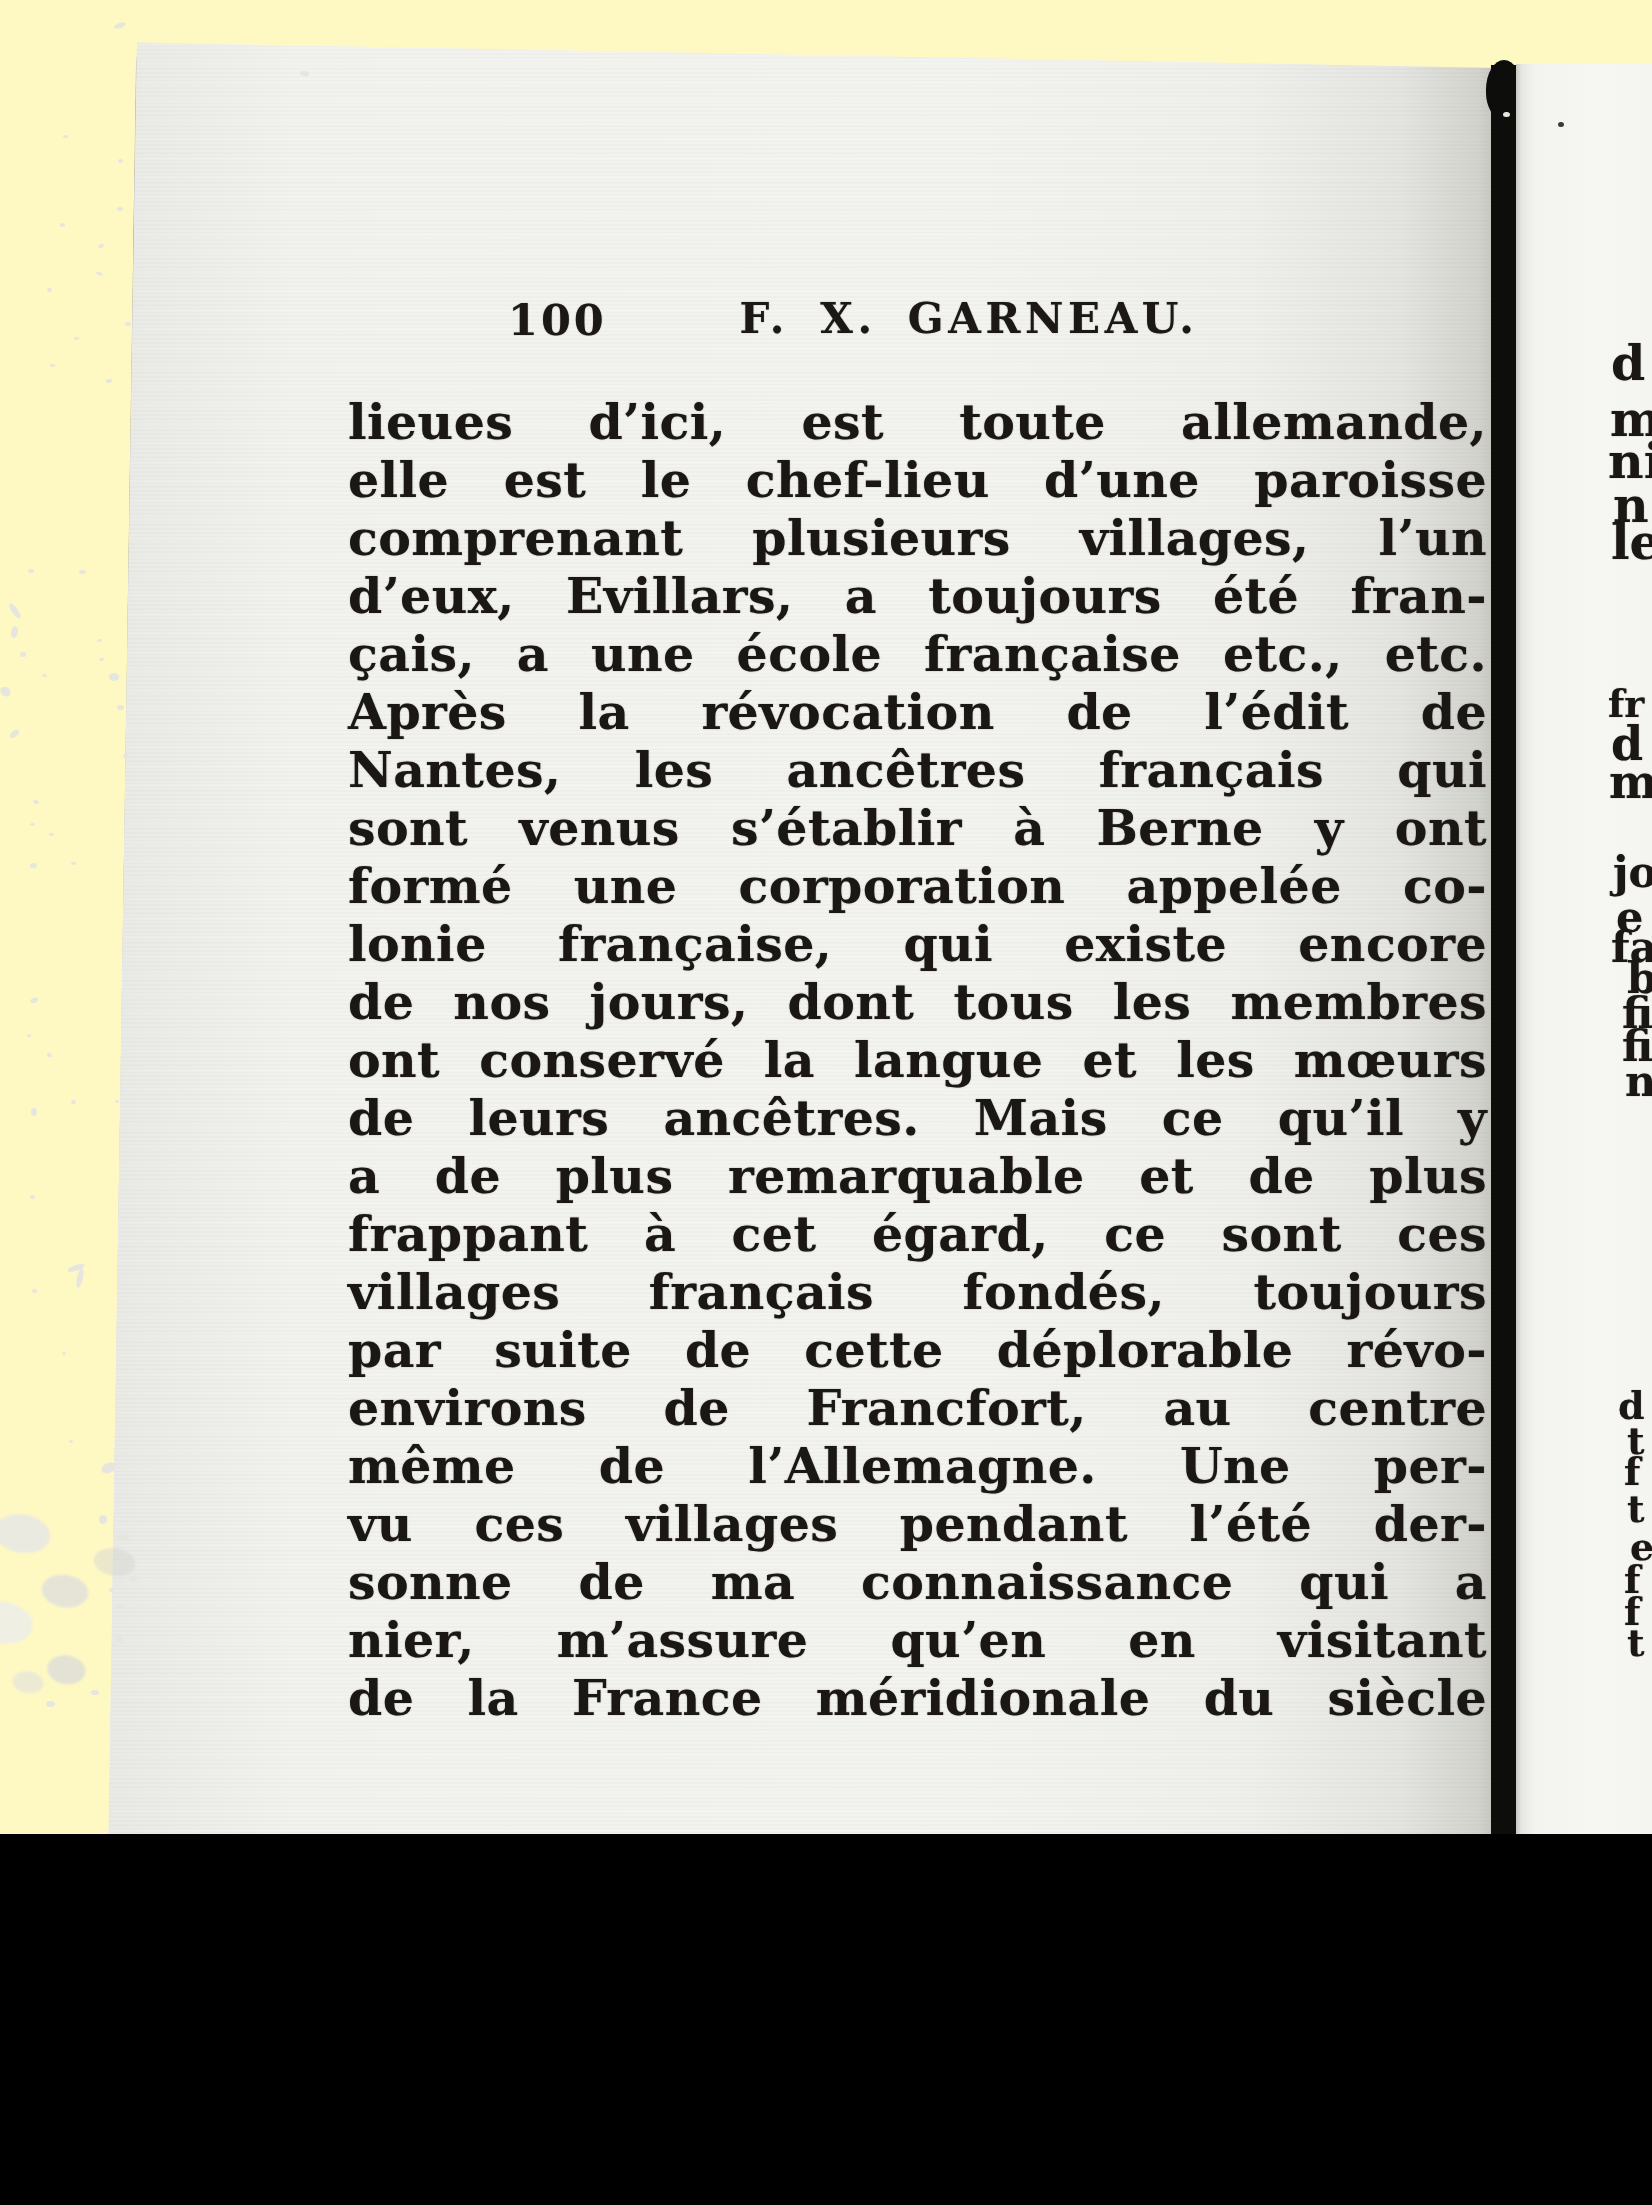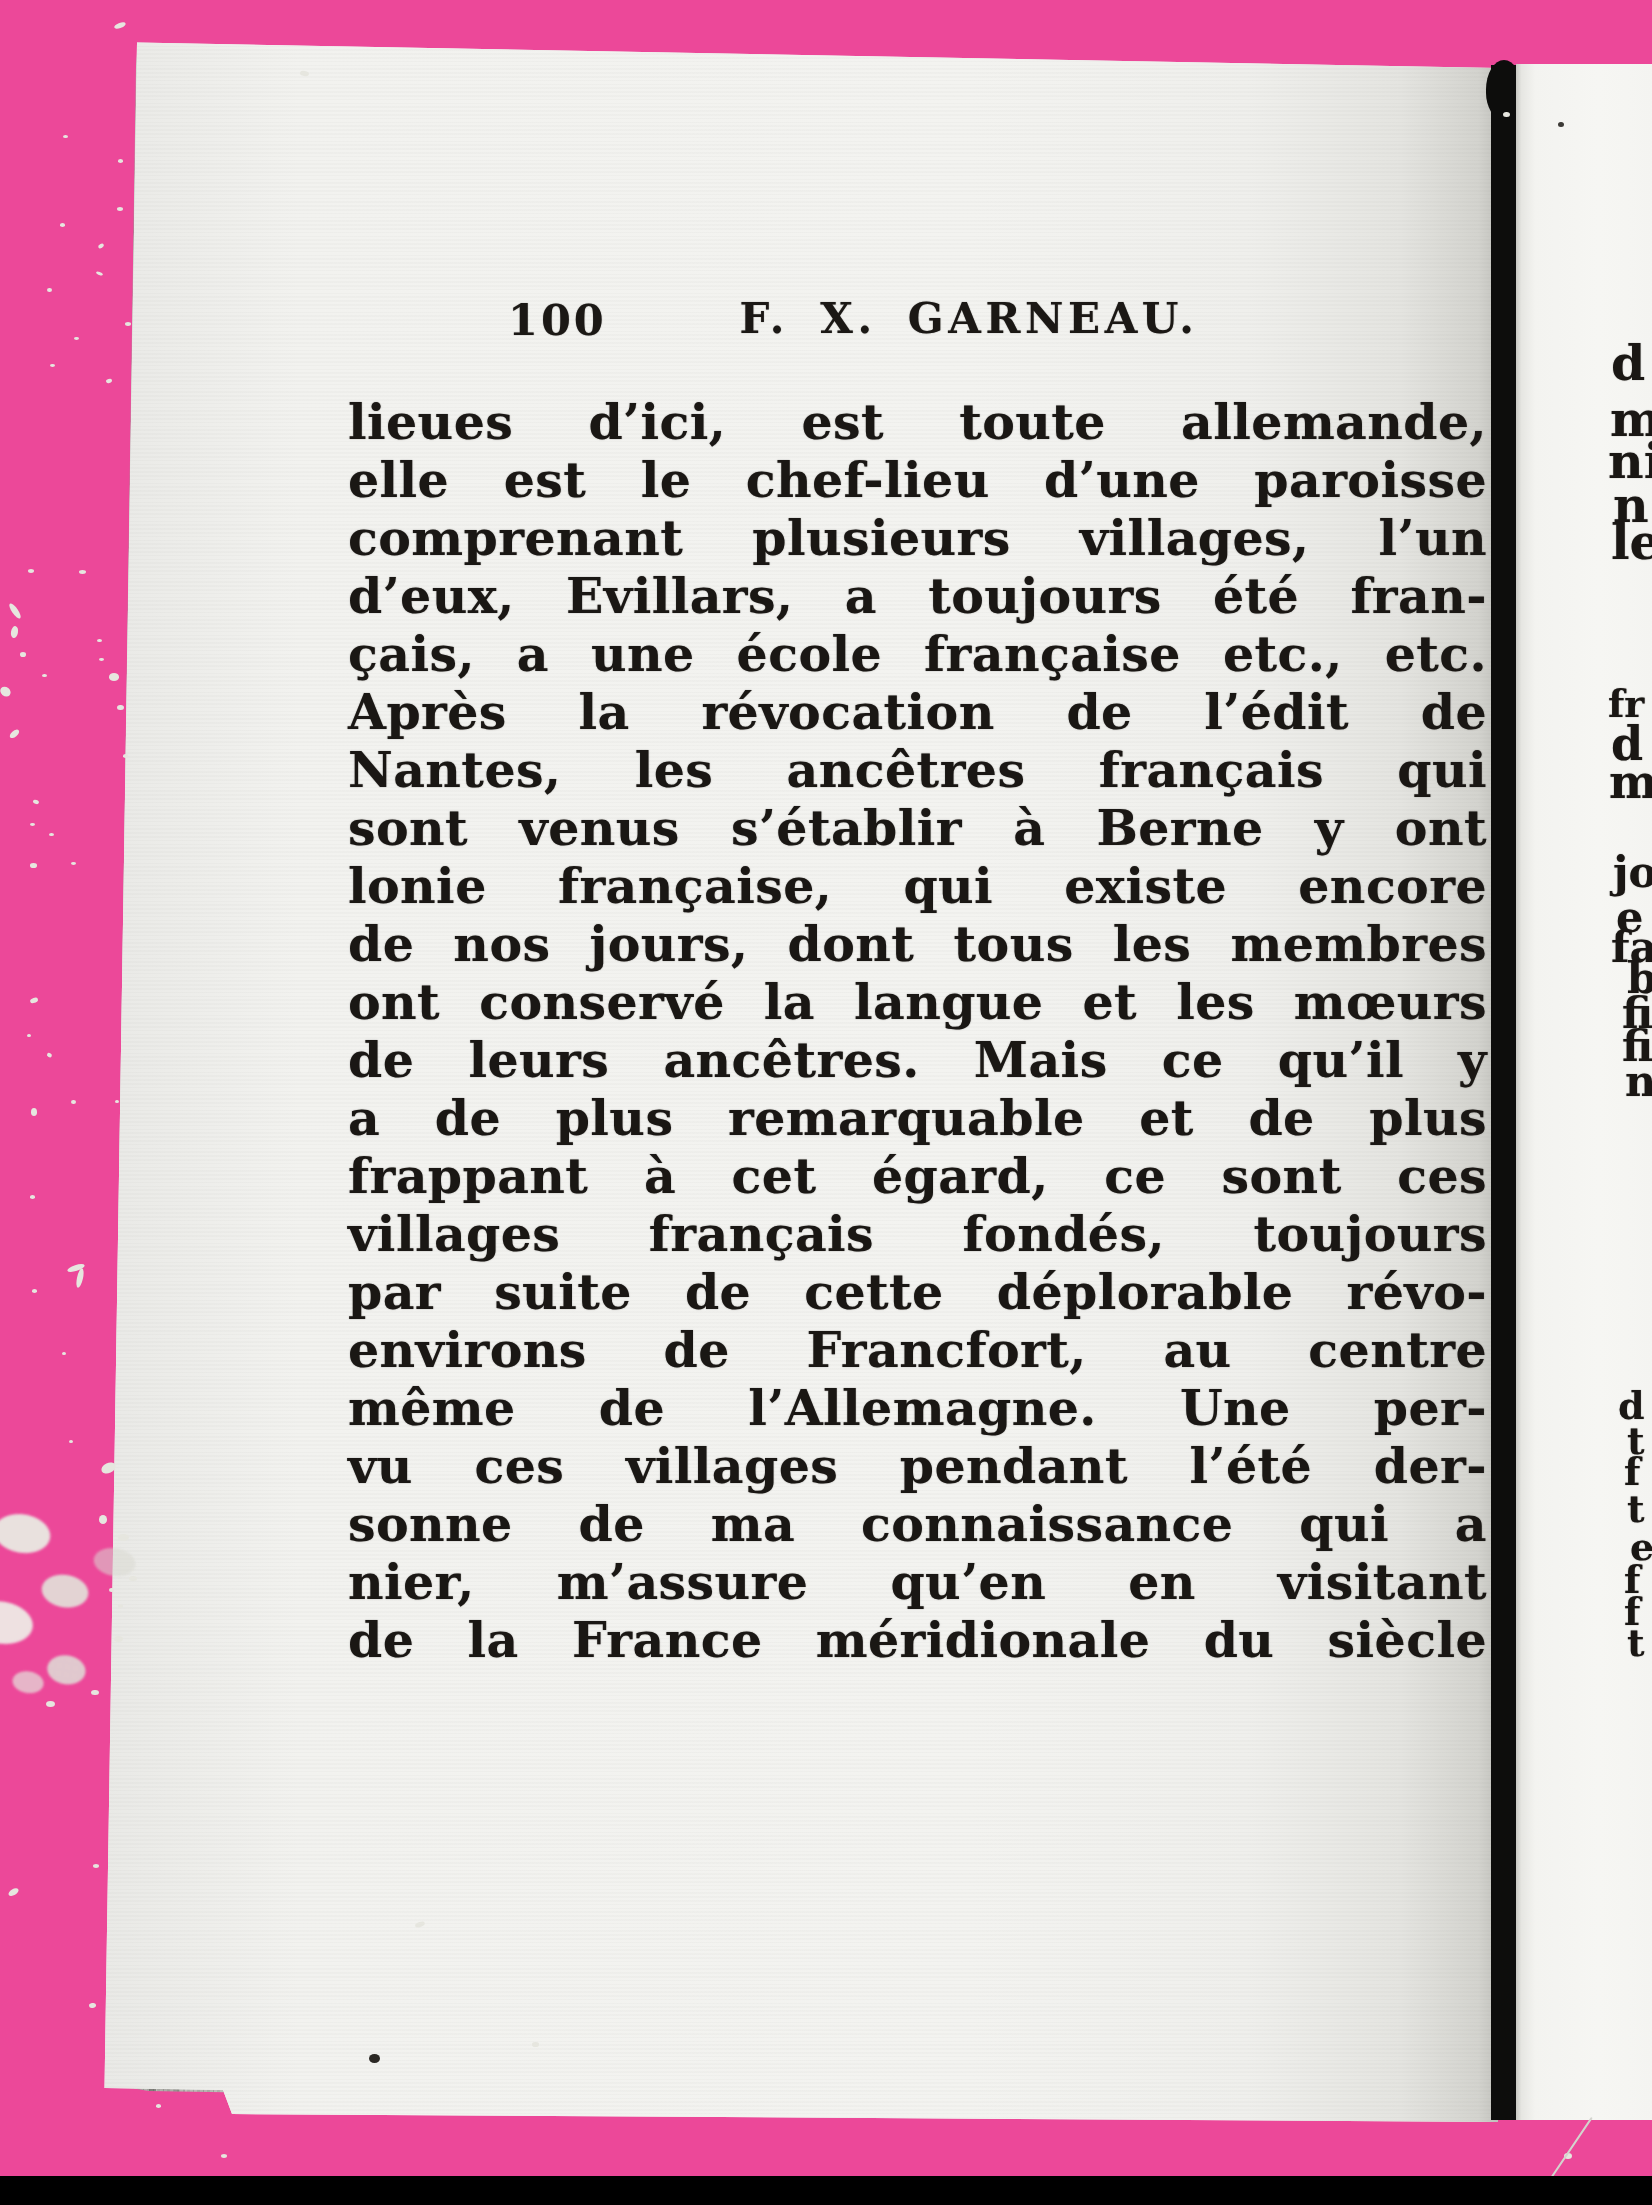--- a/index.html
+++ b/index.html
@@ -1,19 +1,19 @@
 <!DOCTYPE html>
 <html style="font-size:12px"><head>
 <meta charset="utf-8">
 <title>Book scan</title>
 <style>
   html,body{margin:0;padding:0;background:#000;}
   .canvas{
-    position:relative;width:1652px;height:2176px;
-    background:#ec4899;overflow:hidden;
+    position:relative;width:1652px;height:1834px;
+    background:#fef9c3;overflow:hidden;
     font-family:"DejaVu Serif","Liberation Serif",serif;
   }
   
   .page{
     position:absolute;left:103px;top:38px;width:1395px;height:2084px;
     background:
       linear-gradient(90deg, #e9e9e6 0%, #f2f2ef 14%, #f3f3f0 62%, #efefec 82%, #e4e4e0 93%, #d3d3ce 98.6%, #c2c2bd 100%),
       #f1f1ee;
     clip-path:polygon(34px 4.6px, 1395px 30px, 1395px 2084px, 129px 2076px, 120px 2052px, 1.5px 2050px);
   }
@@ -111,20 +111,21 @@
     <span class="running-title">F. X. GARNEAU.</span>
     <div class="body-text" id="body-text">
         <div class="line">lieues d’ici, est toute allemande,</div>
         <div class="line">elle est le chef-lieu d’une paroisse</div>
         <div class="line">comprenant plusieurs villages, l’un</div>
         <div class="line">d’eux, Evillars, a toujours été fran-</div>
         <div class="line">çais, a une école française etc., etc.</div>
         <div class="line">Après la révocation de l’édit de</div>
         <div class="line">Nantes, les ancêtres français qui</div>
         <div class="line">sont venus s’établir à Berne y ont</div>
+        <div class="line">formé une corporation appelée co-</div>
         <div class="line">lonie française, qui existe encore</div>
         <div class="line">de nos jours, dont tous les membres</div>
         <div class="line">ont conservé la langue et les mœurs</div>
         <div class="line">de leurs ancêtres.  Mais ce qu’il y</div>
         <div class="line">a de plus remarquable et de plus</div>
         <div class="line">frappant à cet égard, ce sont ces</div>
         <div class="line">villages français fondés, toujours</div>
         <div class="line">par suite de cette déplorable révo-</div>
         <div class="line">environs de Francfort, au centre</div>
         <div class="line">même de l’Allemagne.  Une per-</div>

